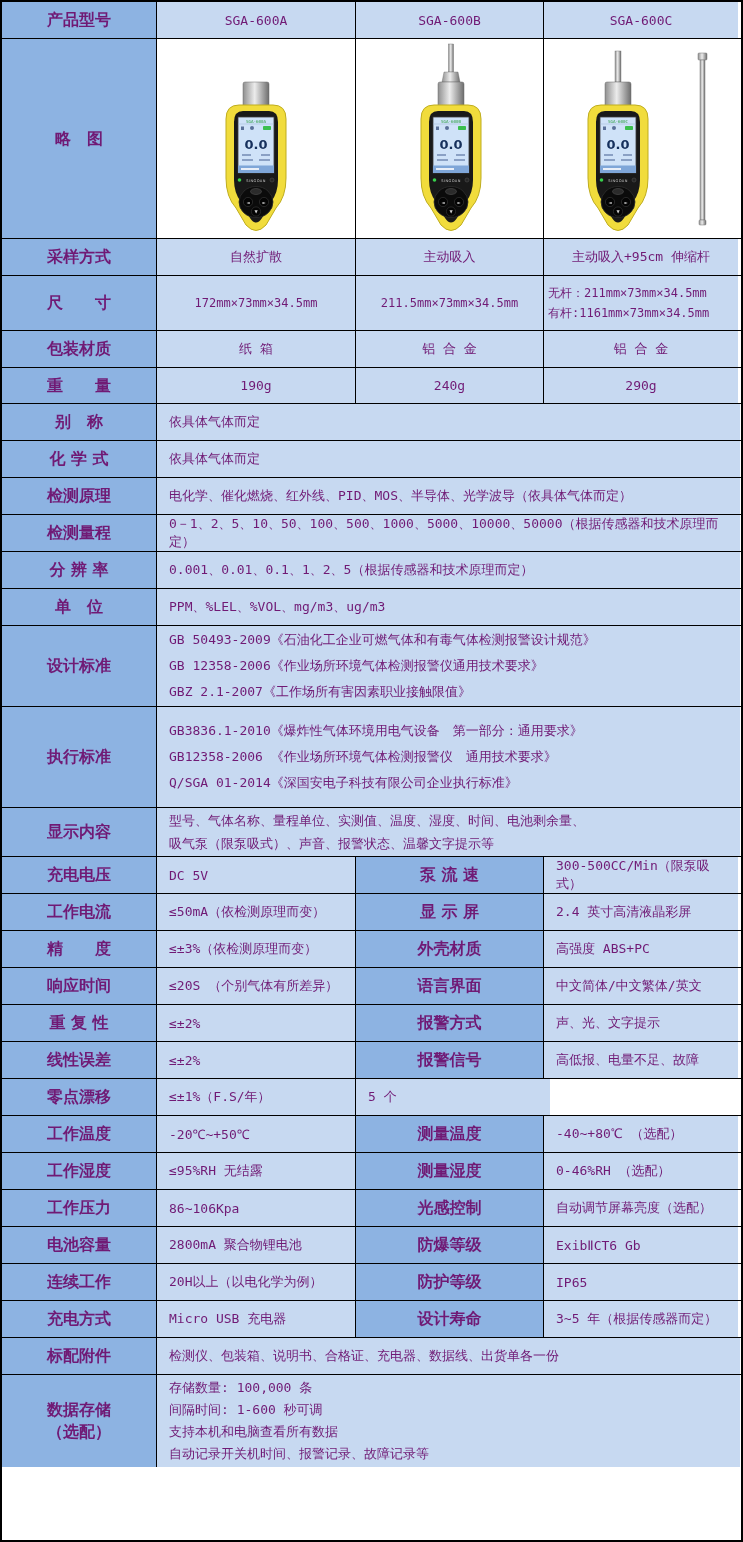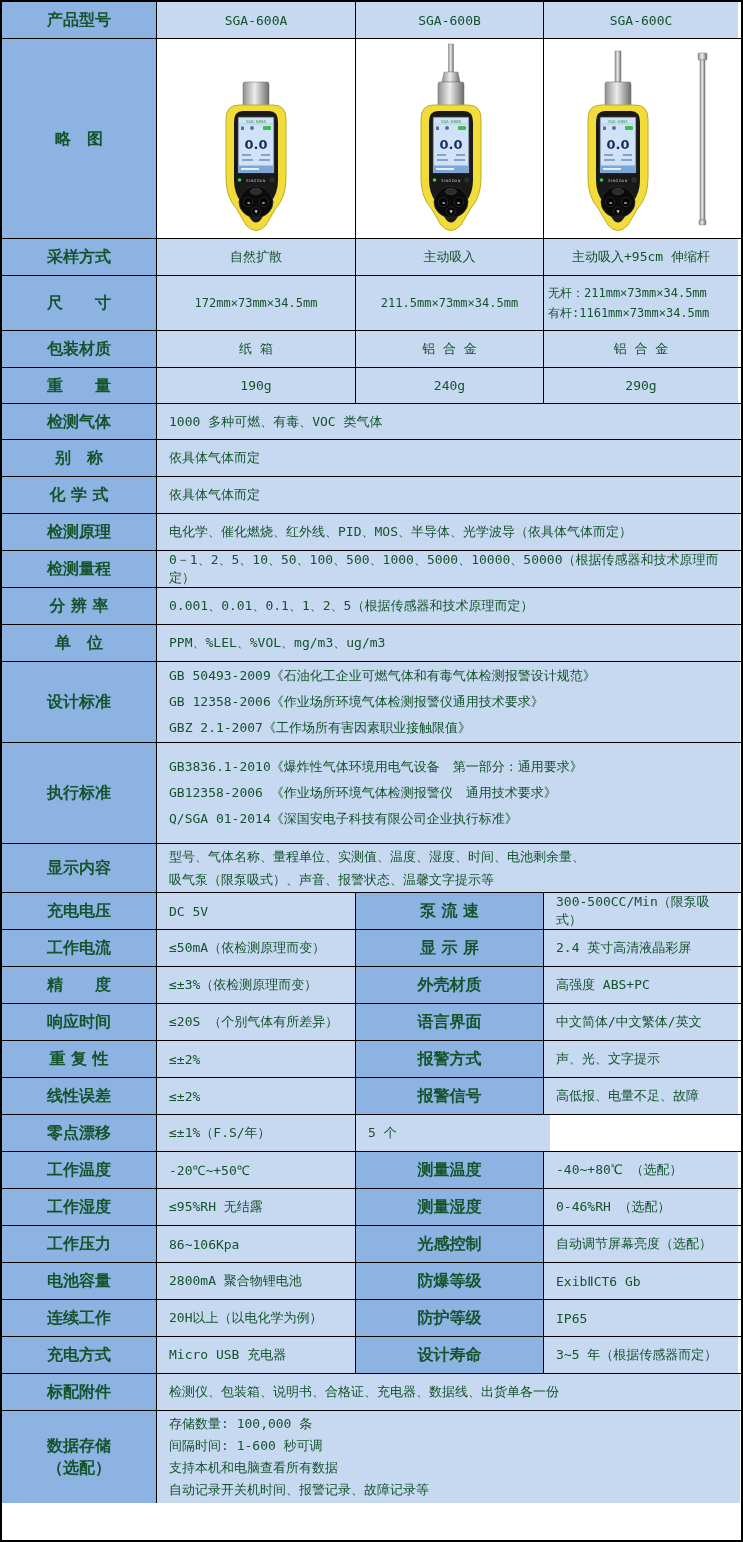--- a/index.html
+++ b/index.html
@@ -1,19 +1,19 @@
 <!DOCTYPE html>
 <html><head>
 <meta charset="utf-8">
 <style>
   html,body{margin:0;padding:0;background:#fff;}
   .wrap{
     width:743px;height:1542px;box-sizing:border-box;
     border:2px solid #000;background:#fff;
-    font-family:"DejaVu Sans",sans-serif;color:#14532d;
+    font-family:"DejaVu Sans",sans-serif;color:#701a75;
     overflow:hidden;
   }
   .r{display:flex;box-sizing:border-box;border-bottom:1px solid #000;}
   .r:last-child{border-bottom:none;}
   .cell{box-sizing:border-box;display:flex;flex-direction:column;justify-content:center;}
   .bl{border-left:1px solid #000;}
   .lab{
     width:154px;background:#8DB3E2;font-weight:bold;font-size:16px;
     align-items:center;text-align:center;line-height:22px;
   }
@@ -204,24 +204,20 @@
     <div class="cell val c wC bl">铝 合 金</div>
   </div>
 
   <div class="r h36">
     <div class="cell lab">重　　量</div>
     <div class="cell val c wA bl">190g</div>
     <div class="cell val c wB bl">240g</div>
     <div class="cell val c wC bl">290g</div>
   </div>
 
-  <div class="r h36">
-    <div class="cell lab">检测气体</div>
-    <div class="cell val wFull bl pad">1000 多种可燃、有毒、VOC 类气体</div>
-  </div>
   <div class="r h37">
     <div class="cell lab">别　称</div>
     <div class="cell val wFull bl pad">依具体气体而定</div>
   </div>
   <div class="r h37">
     <div class="cell lab">化 学 式</div>
     <div class="cell val wFull bl pad">依具体气体而定</div>
   </div>
   <div class="r h37">
     <div class="cell lab">检测原理</div>

